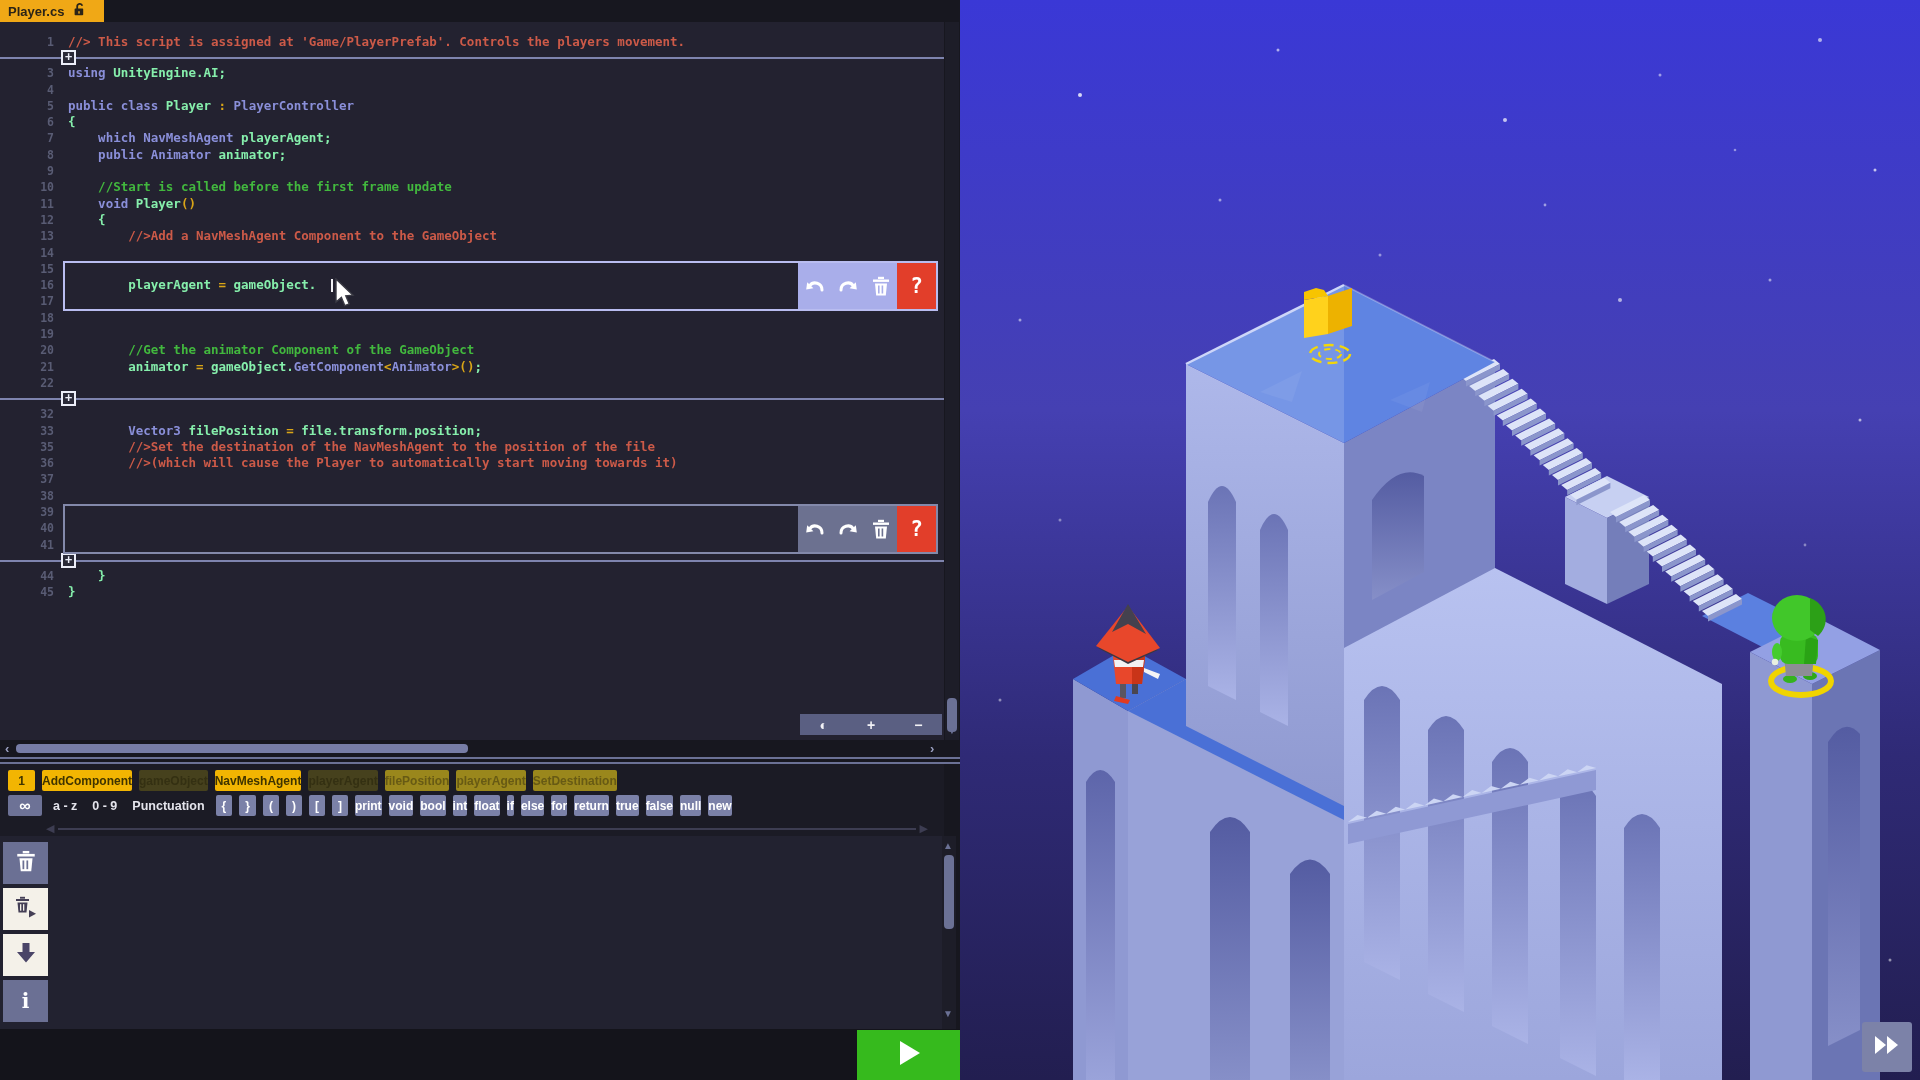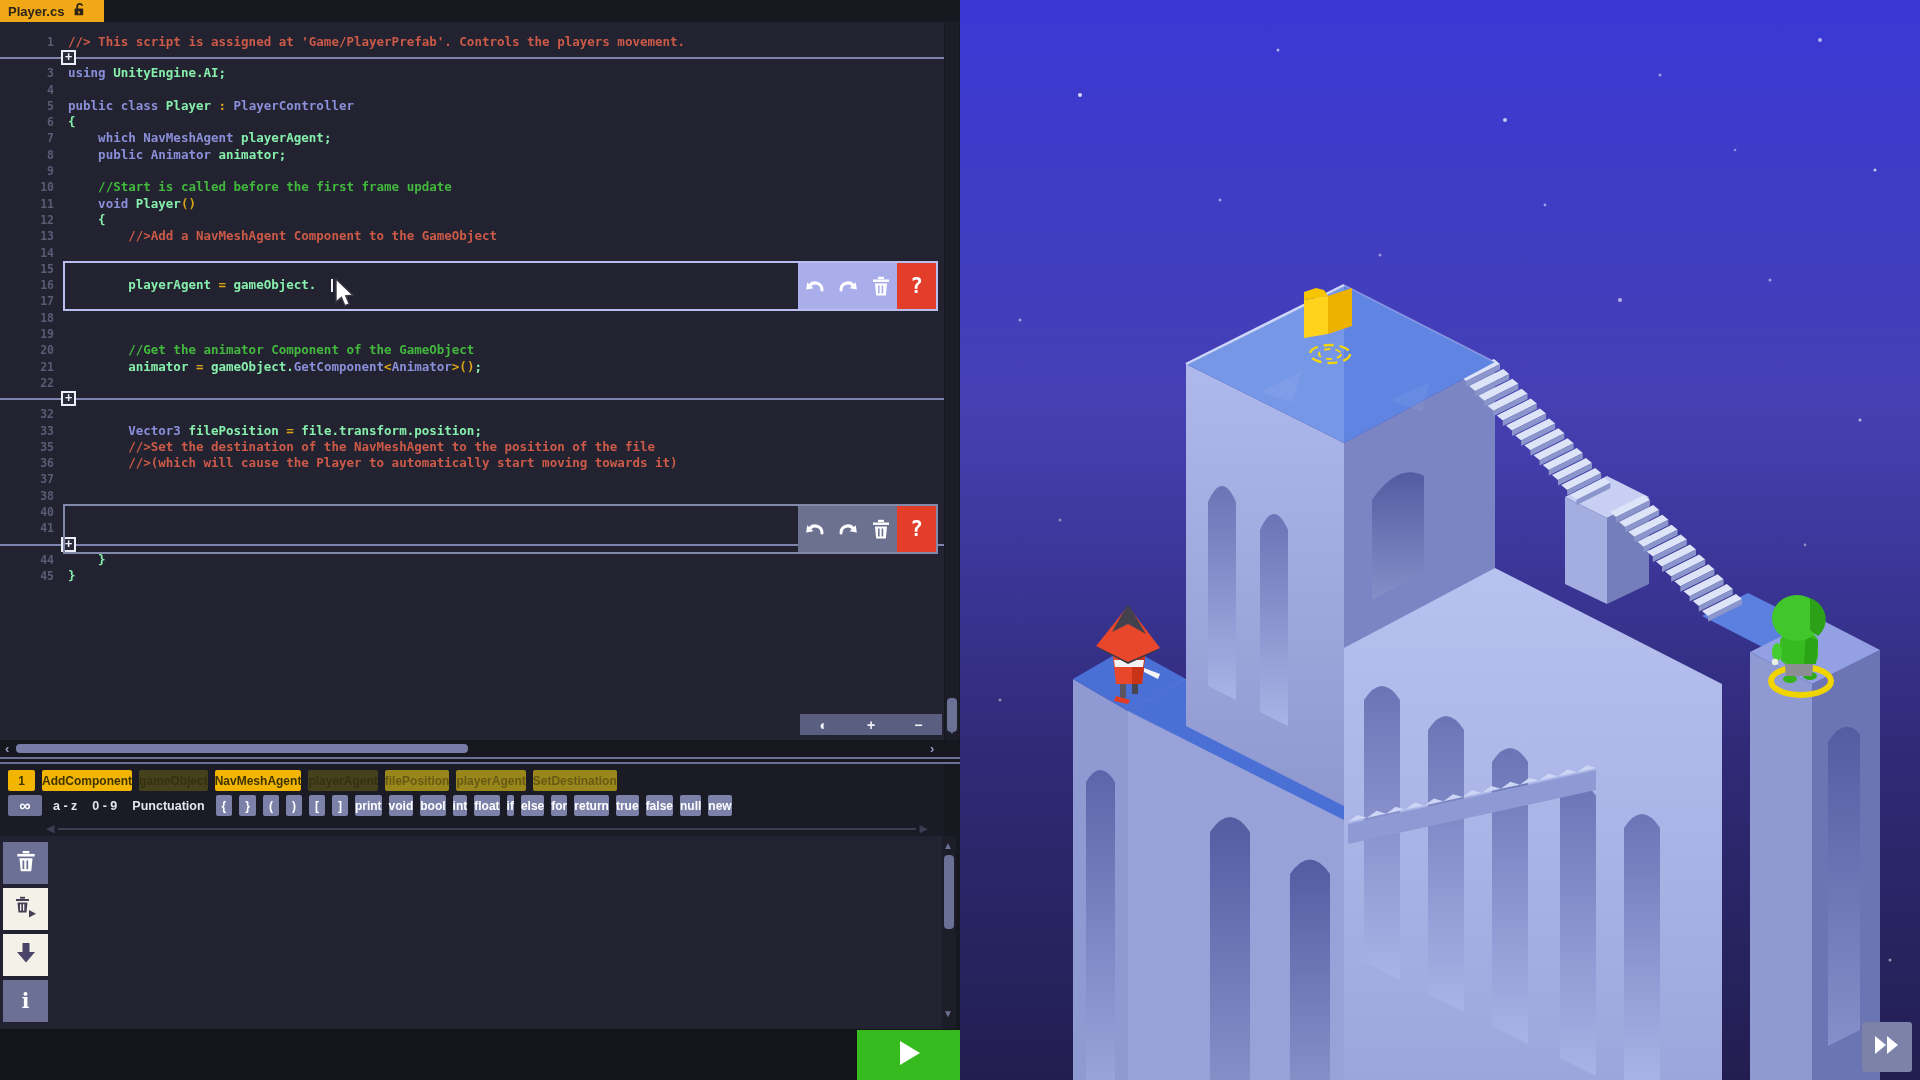--- a/index.html
+++ b/index.html
@@ -134,20 +134,21 @@
         <div class="frow">
           <div class="fline"></div>
           <span class="fbox">+</span>
         </div>
         <div class="crow"><span class="ln">32</span><span class="code"></span></div>
         <div class="crow"><span class="ln">33</span><span class="code"><span class="pur">        Vector3</span><span class="wht"> filePosition </span><span class="yel">=</span><span class="wht"> file.transform.position;</span></span></div>
         <div class="crow"><span class="ln">35</span><span class="code"><span class="red">        //&gt;Set the destination of the NavMeshAgent to the position of the file</span></span></div>
         <div class="crow"><span class="ln">36</span><span class="code"><span class="red">        //&gt;(which will cause the Player to automatically start moving towards it)</span></span></div>
         <div class="crow"><span class="ln">37</span><span class="code"></span></div>
         <div class="crow"><span class="ln">38</span><span class="code"></span></div>
+        <div class="crow"><span class="ln">39</span><span class="code"></span></div>
         <div class="crow"><span class="ln">40</span><span class="code"></span></div>
         <div class="crow"><span class="ln">41</span><span class="code"></span></div>
         <div class="frow">
           <div class="fline"></div>
           <span class="fbox">+</span>
         </div>
         <div class="crow"><span class="ln">44</span><span class="code"><span class="wht">    }</span></span></div>
         <div class="crow"><span class="ln">45</span><span class="code"><span class="wht">}</span></span></div>
 
       <div class="edit-box focused" id="box1" style="top:238.9px;">

